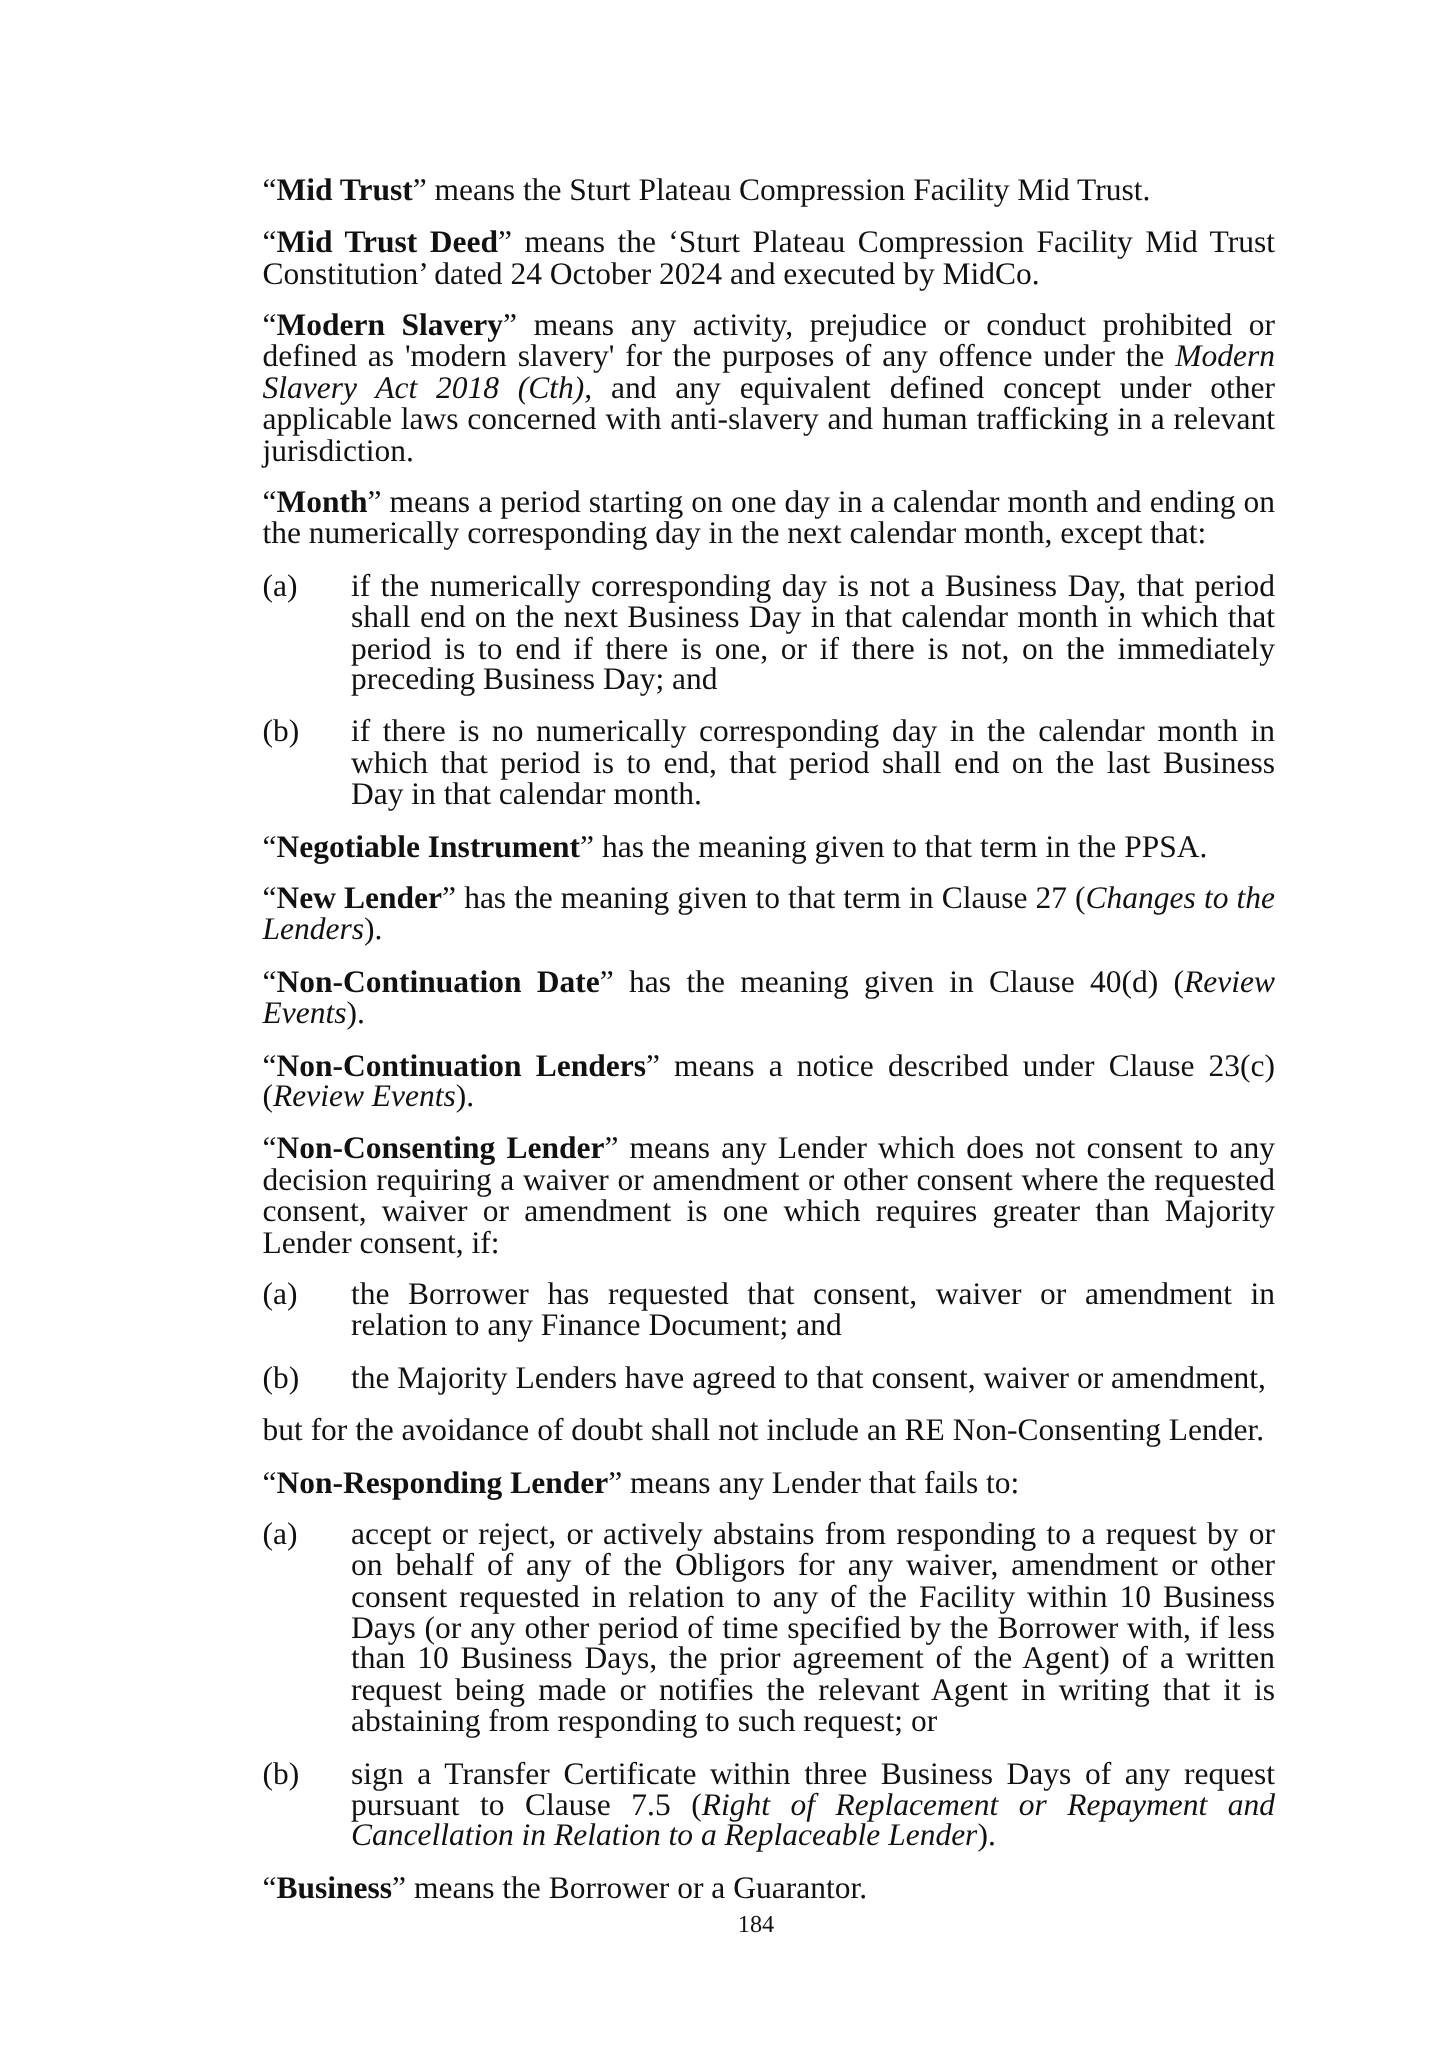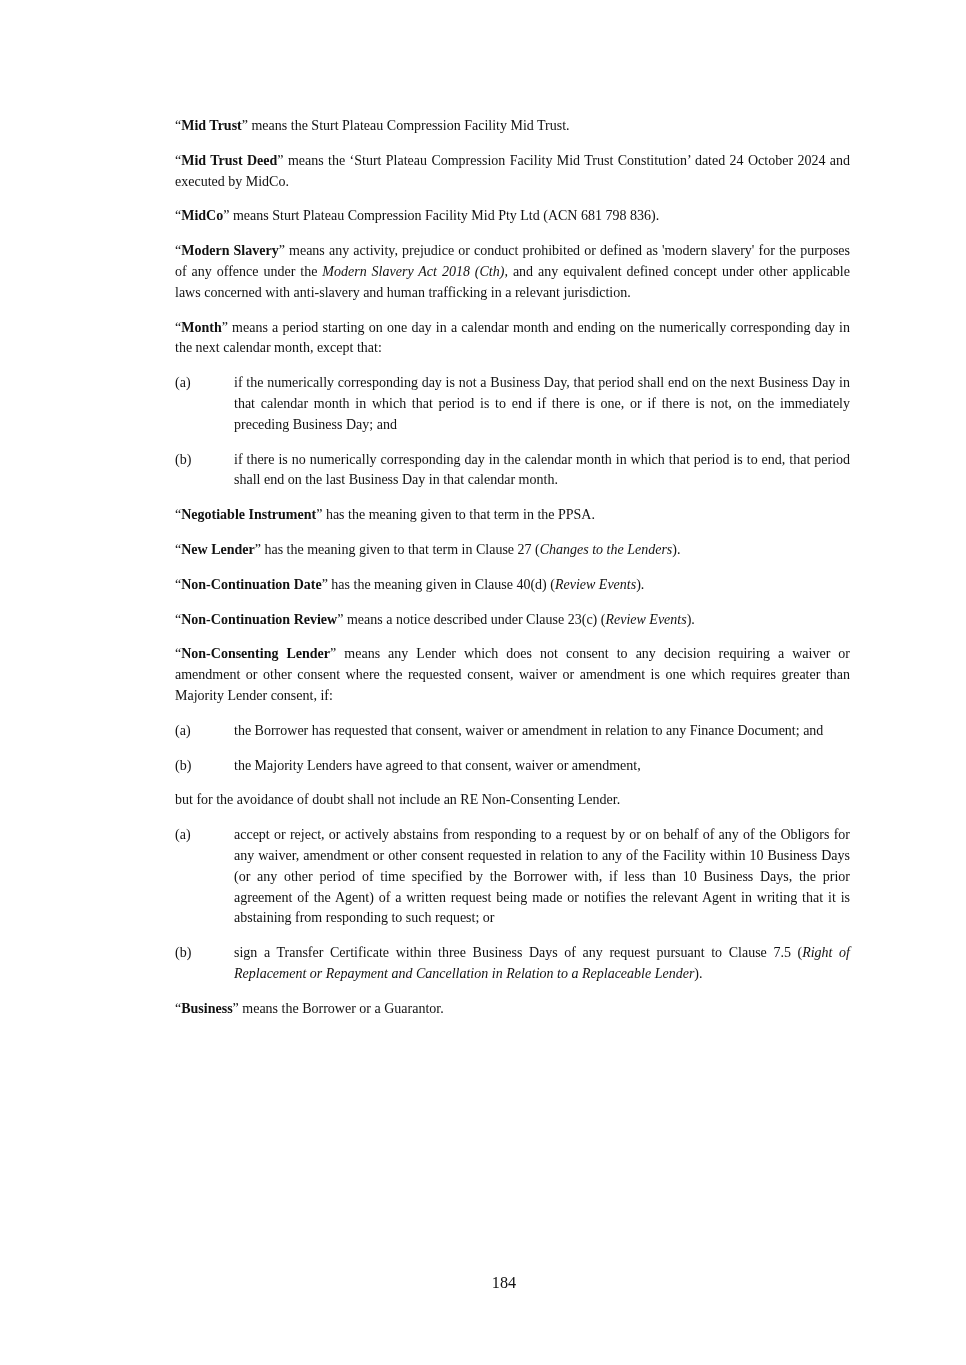--- a/index.html
+++ b/index.html
@@ -3,21 +3,21 @@
 <meta charset="utf-8">
 <style>
   html, body { margin: 0; padding: 0; background: #ffffff; }
   body { width: 966px; height: 1365px; position: relative; overflow: hidden; }
   .page {
     position: absolute;
     left: 175px;
     top: 116px;
     width: 675px;
     font-family: "Liberation Serif", "DejaVu Serif", serif;
-    font-size: 14px;
+    font-size: 21px;
     line-height: 20.8px;
     color: #111111;
   }
   .para { margin: 0 0 14px 0; text-align: justify; }
   .para b, .item b { font-weight: bold; }
   .para i, .item i { }
   .item { display: flex; margin: 0 0 14px 0; }
   .item .lbl { width: 59px; flex: 0 0 59px; }
   .item .txt { flex: 1 1 auto; text-align: justify; }
   .pagenum {
@@ -33,56 +33,56 @@
 </head>
 <body>
 
 <div class="page">
 
   <p class="para"><span>“</span><b>Mid Trust</b><span>”</span><span> means the Sturt Plateau Compression Facility Mid Trust.</span></p>
 
   <p class="para"><span>“</span><b>Mid Trust Deed</b><span>”</span><span> means the ‘Sturt Plateau Compression Facility Mid Trust Constitution’ dated 24 October 2024 and executed by MidCo.</span></p>
 
 
-  <p class="para"><span>“</span><b>MidCo</b><span>”</span><span> means Sturt Plateau Compression Facility Mid Pty Ltd (ACN 681 798 836).</span></p>
 
   <p class="para"><span>“</span><b>Modern Slavery</b><span>”</span><span> means any activity, prejudice or conduct prohibited or defined as 'modern slavery' for the purposes of any offence under the </span><i>Modern Slavery Act 2018 (Cth),</i><span> and any equivalent defined concept under other applicable laws concerned with anti-slavery and human trafficking in a relevant jurisdiction.</span></p>
 
   <p class="para"><span>“</span><b>Month</b><span>”</span><span> means a period starting on one day in a calendar month and ending on the numerically corresponding day in the next calendar month, except that:</span></p>
 
   <div class="item">
     <span class="lbl">(a)</span>
     <span class="txt">if the numerically corresponding day is not a Business Day, that period shall end on the next Business Day in that calendar month in which that period is to end if there is one, or if there is not, on the immediately preceding Business Day; and</span>
   </div>
   <div class="item">
     <span class="lbl">(b)</span>
     <span class="txt">if there is no numerically corresponding day in the calendar month in which that period is to end, that period shall end on the last Business Day in that calendar month.</span>
   </div>
 
   <p class="para"><span>“</span><b>Negotiable Instrument</b><span>”</span><span> has the meaning given to that term in the PPSA.</span></p>
 
   <p class="para"><span>“</span><b>New Lender</b><span>”</span><span> has the meaning given to that term in Clause 27 (</span><i>Changes to the Lenders</i><span>).</span></p>
 
   <p class="para"><span>“</span><b>Non-Continuation Date</b><span>”</span><span> has the meaning given in Clause 40(d) (</span><i>Review Events</i><span>).</span></p>
 
-  <p class="para"><span>“</span><b>Non-Continuation Review</b><span>”</span><span> means a notice described under Clause 23(c) (</span><i>Review Events</i><span>).</span></p>
+  <p class="para"><span>“</span><b>Non-Continuation Lenders</b><span>”</span><span> means a notice described under Clause 23(c) (</span><i>Review Events</i><span>).</span></p>
 
   <p class="para"><span>“</span><b>Non-Consenting Lender</b><span>”</span><span> means any Lender which does not consent to any decision requiring a waiver or amendment or other consent where the requested consent, waiver or amendment is one which requires greater than Majority Lender consent, if:</span></p>
 
   <div class="item">
     <span class="lbl">(a)</span>
     <span class="txt">the Borrower has requested that consent, waiver or amendment in relation to any Finance Document; and</span>
   </div>
   <div class="item">
     <span class="lbl">(b)</span>
     <span class="txt">the Majority Lenders have agreed to that consent, waiver or amendment,</span>
   </div>
 
   <p class="para">but for the avoidance of doubt shall not include an RE Non-Consenting Lender.</p>
 
+  <p class="para"><span>“</span><b>Non-Responding Lender</b><span>”</span><span> means any Lender that fails to:</span></p>
 
   <div class="item">
     <span class="lbl">(a)</span>
     <span class="txt">accept or reject, or actively abstains from responding to a request by or on behalf of any of the Obligors for any waiver, amendment or other consent requested in relation to any of the Facility within 10 Business Days (or any other period of time specified by the Borrower with, if less than 10 Business Days, the prior agreement of the Agent) of a written request being made or notifies the relevant Agent in writing that it is abstaining from responding to such request; or</span>
   </div>
   <div class="item">
     <span class="lbl">(b)</span>
     <span class="txt"><span>sign a Transfer Certificate within three Business Days of any request pursuant to Clause 7.5 (</span><i>Right of Replacement or Repayment and Cancellation in Relation to a Replaceable Lender</i><span>).</span></span>
   </div>
 

